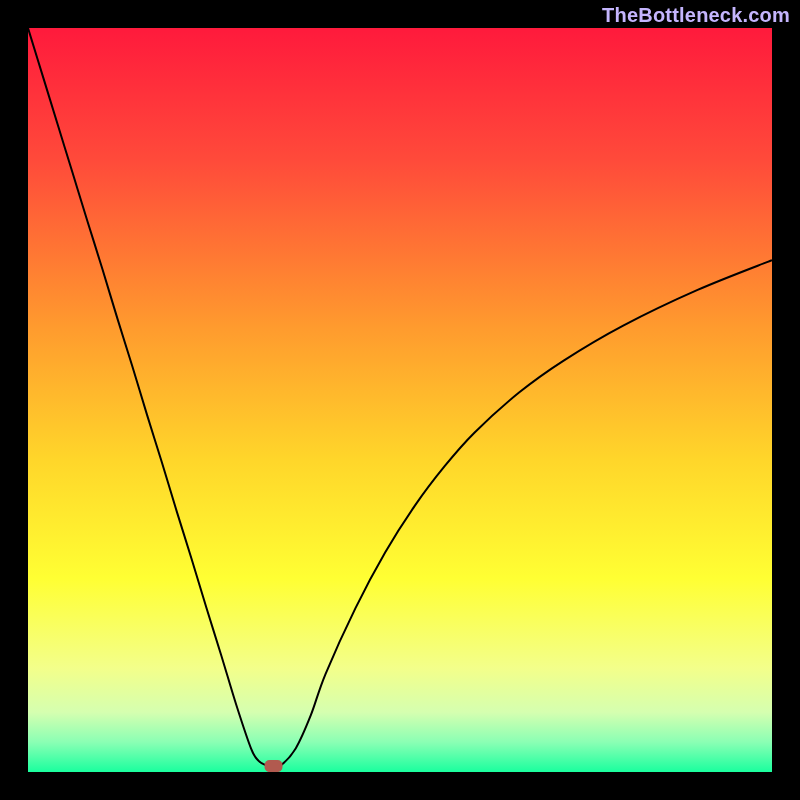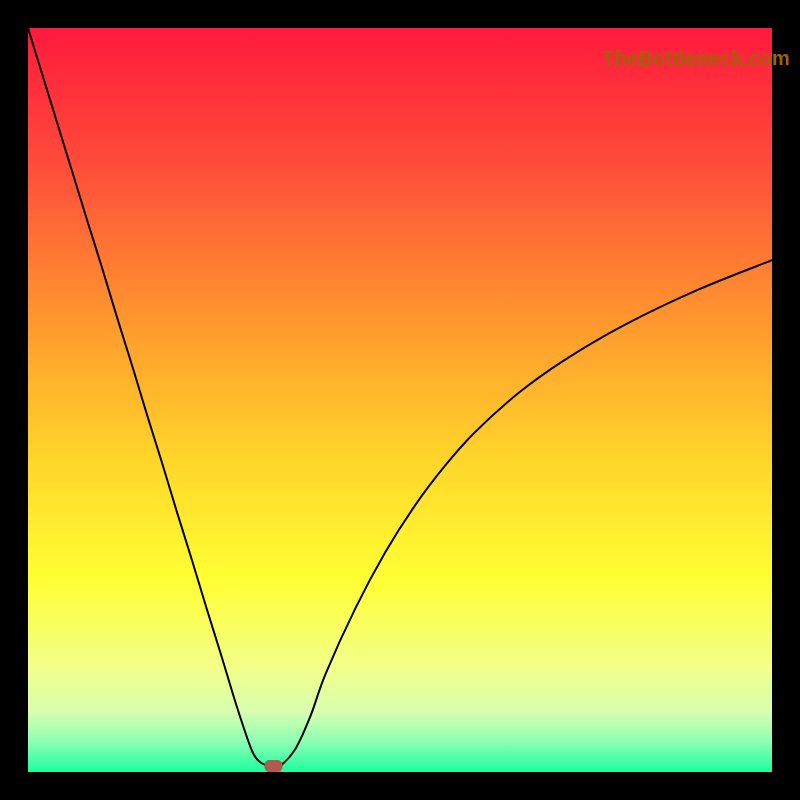--- a/index.html
+++ b/index.html
@@ -25,23 +25,22 @@
     width: 744px;
     height: 744px;
   }
   .watermark {
     position: absolute;
     top: 4px;
     right: 10px;
     font-family: Arial, Helvetica, sans-serif;
     font-size: 20px;
     font-weight: 600;
-    color: #a16207;
+    color: #c4b5fd;
     letter-spacing: 0.2px;
-    margin-top: 43px;
   }
 </style>
 </head>
 <body>
 
 <div class="frame">
   <svg class="plot-area" viewBox="0 0 744 744" preserveAspectRatio="none">
     <defs>
       <linearGradient id="bg-grad" x1="0" y1="0" x2="0" y2="1">
           <stop offset="0.00%" stop-color="#ff1a3c"></stop>

